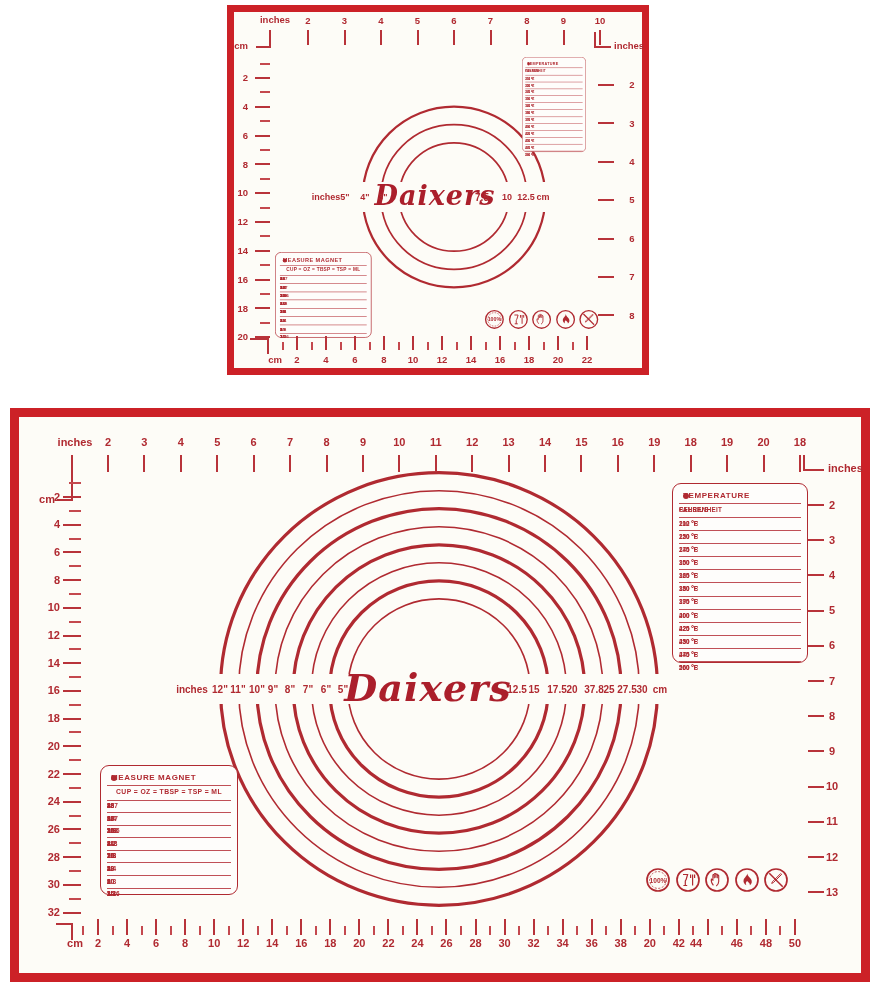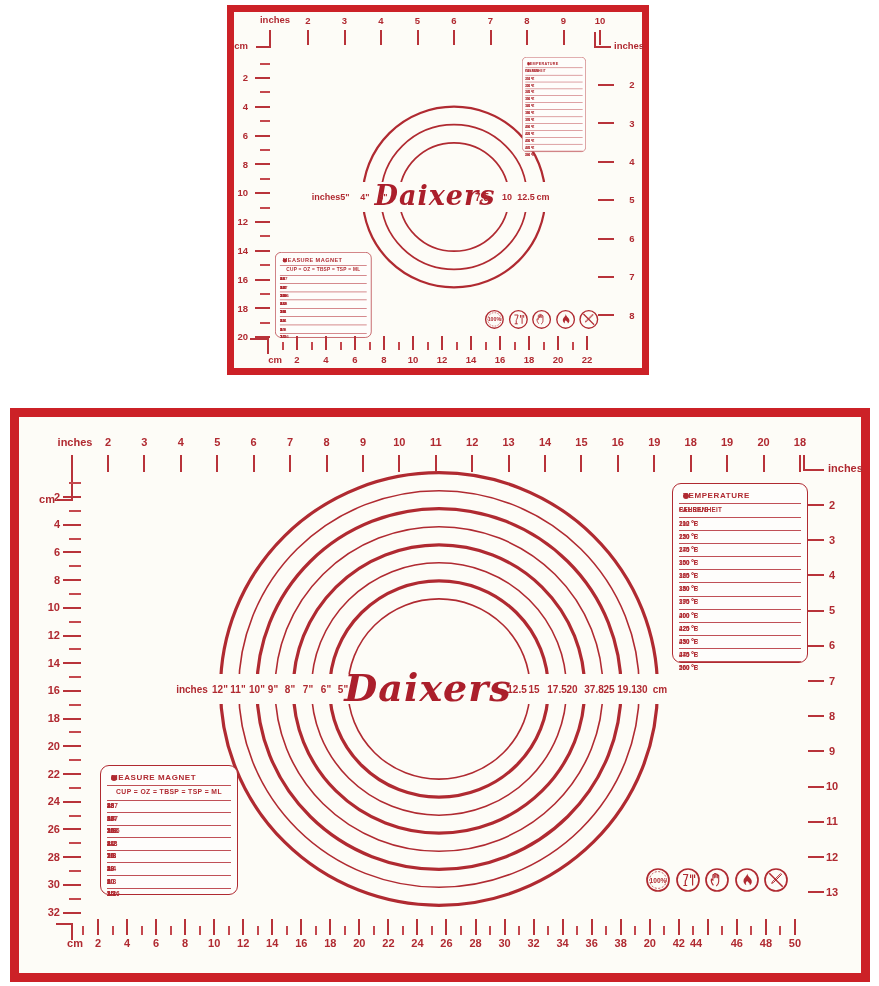--- a/index.html
+++ b/index.html
@@ -365,21 +365,21 @@
       <span class="rlbl" style="left: 121px; font-size: 10px;">8"</span>
       <span class="rlbl" style="left: 139px; font-size: 10px;">7"</span>
       <span class="rlbl" style="left: 157px; font-size: 10px;">6"</span>
       <span class="rlbl" style="left: 174px; font-size: 10px;">5"</span>
       <span class="rlbl" style="left: 348px; font-size: 10px;">12.5</span>
       <span class="rlbl" style="left: 365px; font-size: 10px;">15</span>
       <span class="rlbl" style="left: 388px; font-size: 10px;">17.5</span>
       <span class="rlbl" style="left: 403px; font-size: 10px;">20</span>
       <span class="rlbl" style="left: 425px; font-size: 10px;">37.8</span>
       <span class="rlbl" style="left: 440px; font-size: 10px;">25</span>
-      <span class="rlbl" style="left: 458px; font-size: 10px;">19.1</span>
+      <span class="rlbl" style="left: 458px; font-size: 10px;">27.5</span>
       <span class="rlbl" style="left: 473px; font-size: 10px;">30</span>
     </div>
 
   <div class="rtable temp-t" id="lg-temp" style="left:653px;top:66px;width:136px;height:180px">
       <div class="thead">
         <div class="dot"></div>
         <span class="lbl">TEMPERATURE</span>
       </div>
       <div class="tcols">
         <span class="lbl">FAHRENHEIT</span>

